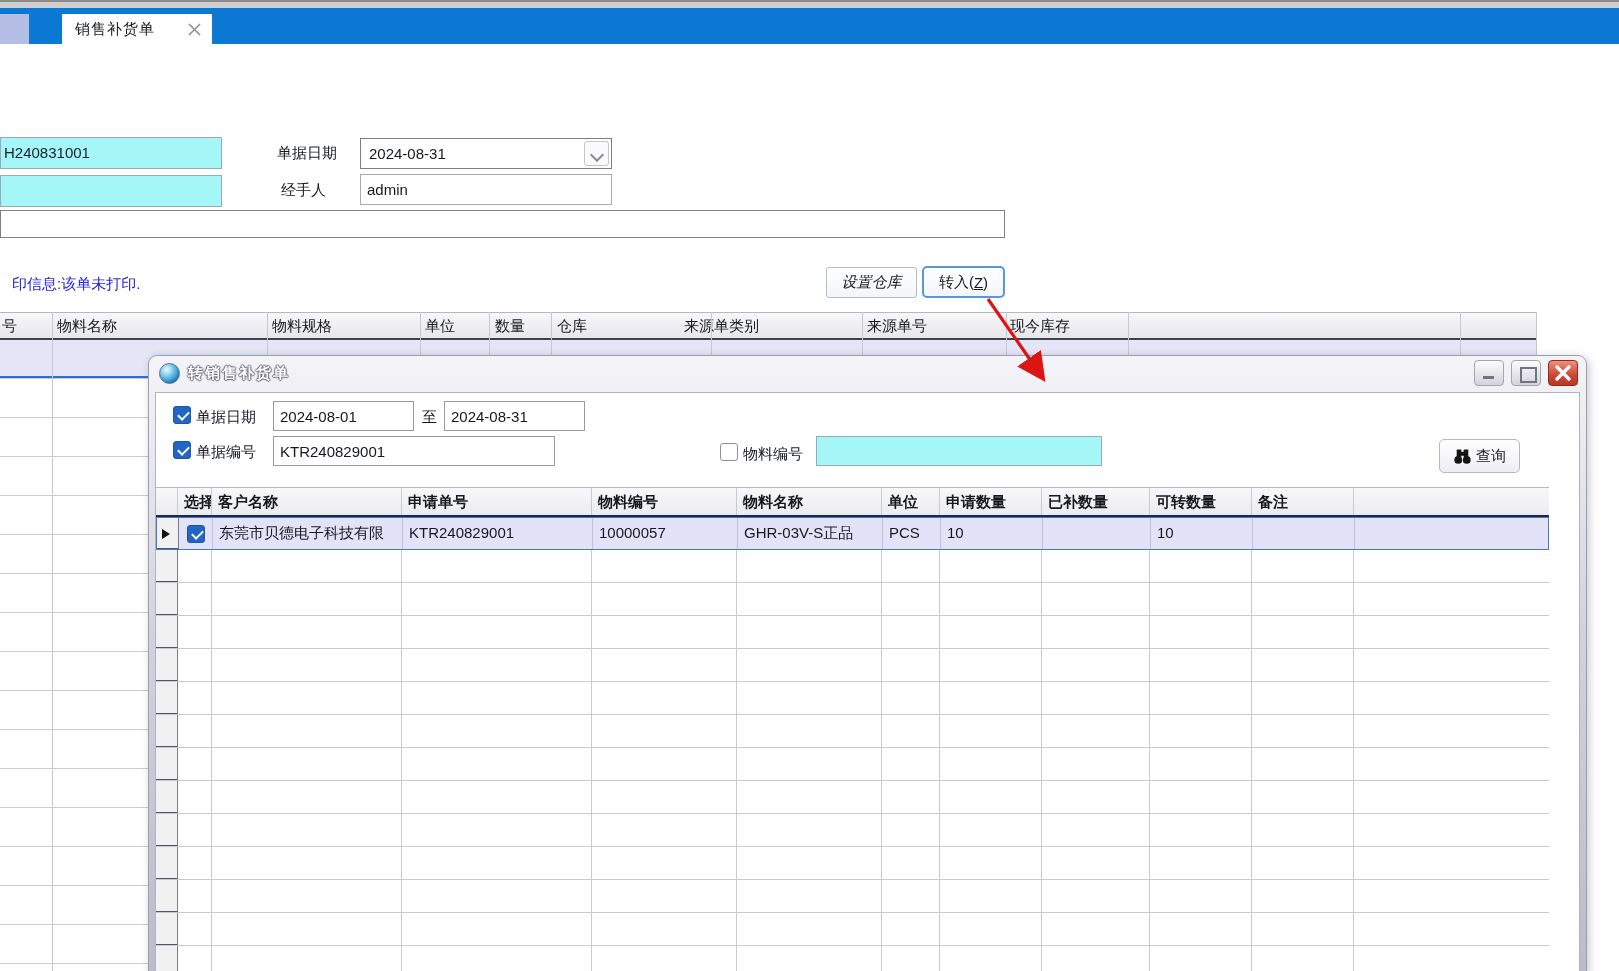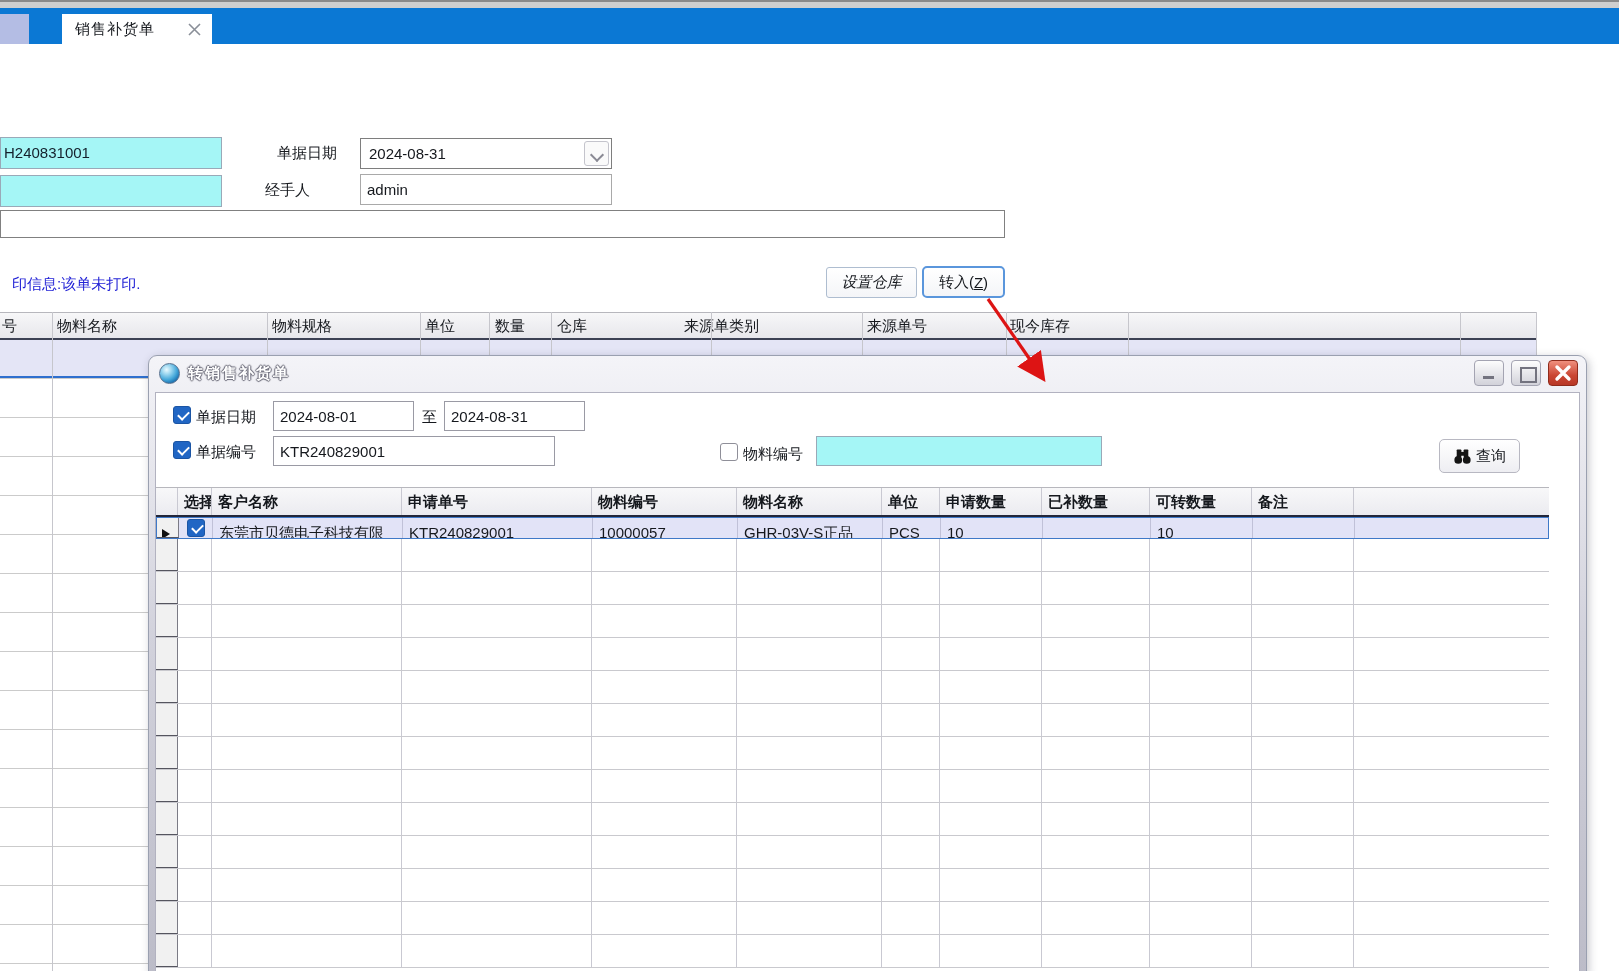--- a/index.html
+++ b/index.html
@@ -97,21 +97,21 @@
 
   
   .d-grid { position:absolute; left:0; top:94px; width:1393px; bottom:0; overflow:hidden; }
   .d-gh { display:flex; height:30px; background:linear-gradient(#f8f8f9,#ebebf0);
           border-top:1px solid #b7b7bd; border-bottom:2px solid #23273a; }
   .d-gh .dcell { font-size:15px; color:#15181d; padding:5px 0 0 6px;font-weight:bold; }
   .dcell { flex:none; border-right:1px solid #c9c9d2; overflow:hidden; white-space:nowrap; }
   .c0 { width:22px; }  .c1 { width:34px; }  .c2 { width:190px; } .c3 { width:190px; }
   .c4 { width:145px; } .c5 { width:145px; } .c6 { width:58px; }  .c7 { width:102px; }
   .c8 { width:108px; } .c9 { width:102px; } .c10 { width:102px; } .c11 { width:195px; border-right:none; }
-  .d-row-sel { display:flex; height:22px; background:#e2e3f7; border:1px solid #3f79c8;
+  .d-row-sel { display:flex; height:33px; background:#e2e3f7; border:1px solid #3f79c8;
                font-size:15px; color:#15181d; }
   .d-row-sel .dcell { padding:6px 0 0 6px; border-right-color:#c0c1d8; }
   .d-row-sel .c0, .d-row-sel .c1 { padding:0; }
   .d-row { display:flex; height:33px; border-bottom:1px solid #c9c9ce; }
   .d-row .c0, .d-row-sel .c0 { background:#f1f1f1; border-right:1px solid #7b7b85; border-bottom:1px solid #55555f; }
   .row-marker { position:relative; display:block; width:100%; height:100%; }
   .row-marker:after { content:""; position:absolute; left:5px; top:11px; width:0; height:0;
                       border-left:8px solid #111; border-top:5px solid transparent; border-bottom:5px solid transparent; }
   .cell-chk { display:flex; align-items:center; justify-content:center; height:100%; }
 
@@ -138,21 +138,21 @@
 
   <div class="cyan-input" id="cyan1">H240831001</div>
   <div class="cyan-input" id="cyan2"></div>
 
   <span class="f-label" style="left:277px; top:144px;">单据日期</span>
   <div class="combo">
     <span class="c-val">2024-08-31</span>
     <span class="c-btn"></span>
   </div>
 
-  <span class="f-label" style="left:265px; top:181px;">经手人</span>
+  <span class="f-label" style="left:281px; top:181px;">经手人</span>
   <input class="txt-input" id="handler-input" value="admin" style="">
 
   <input class="txt-input" id="memo-input" value="" style="">
 
   <div class="print-info">印信息:该单未打印.</div>
 
   <div class="push-btn" id="btn-set-warehouse">设置仓库</div>
   <div class="push-btn" id="btn-transfer">
       <span>转入(</span>
       <u>Z</u>

